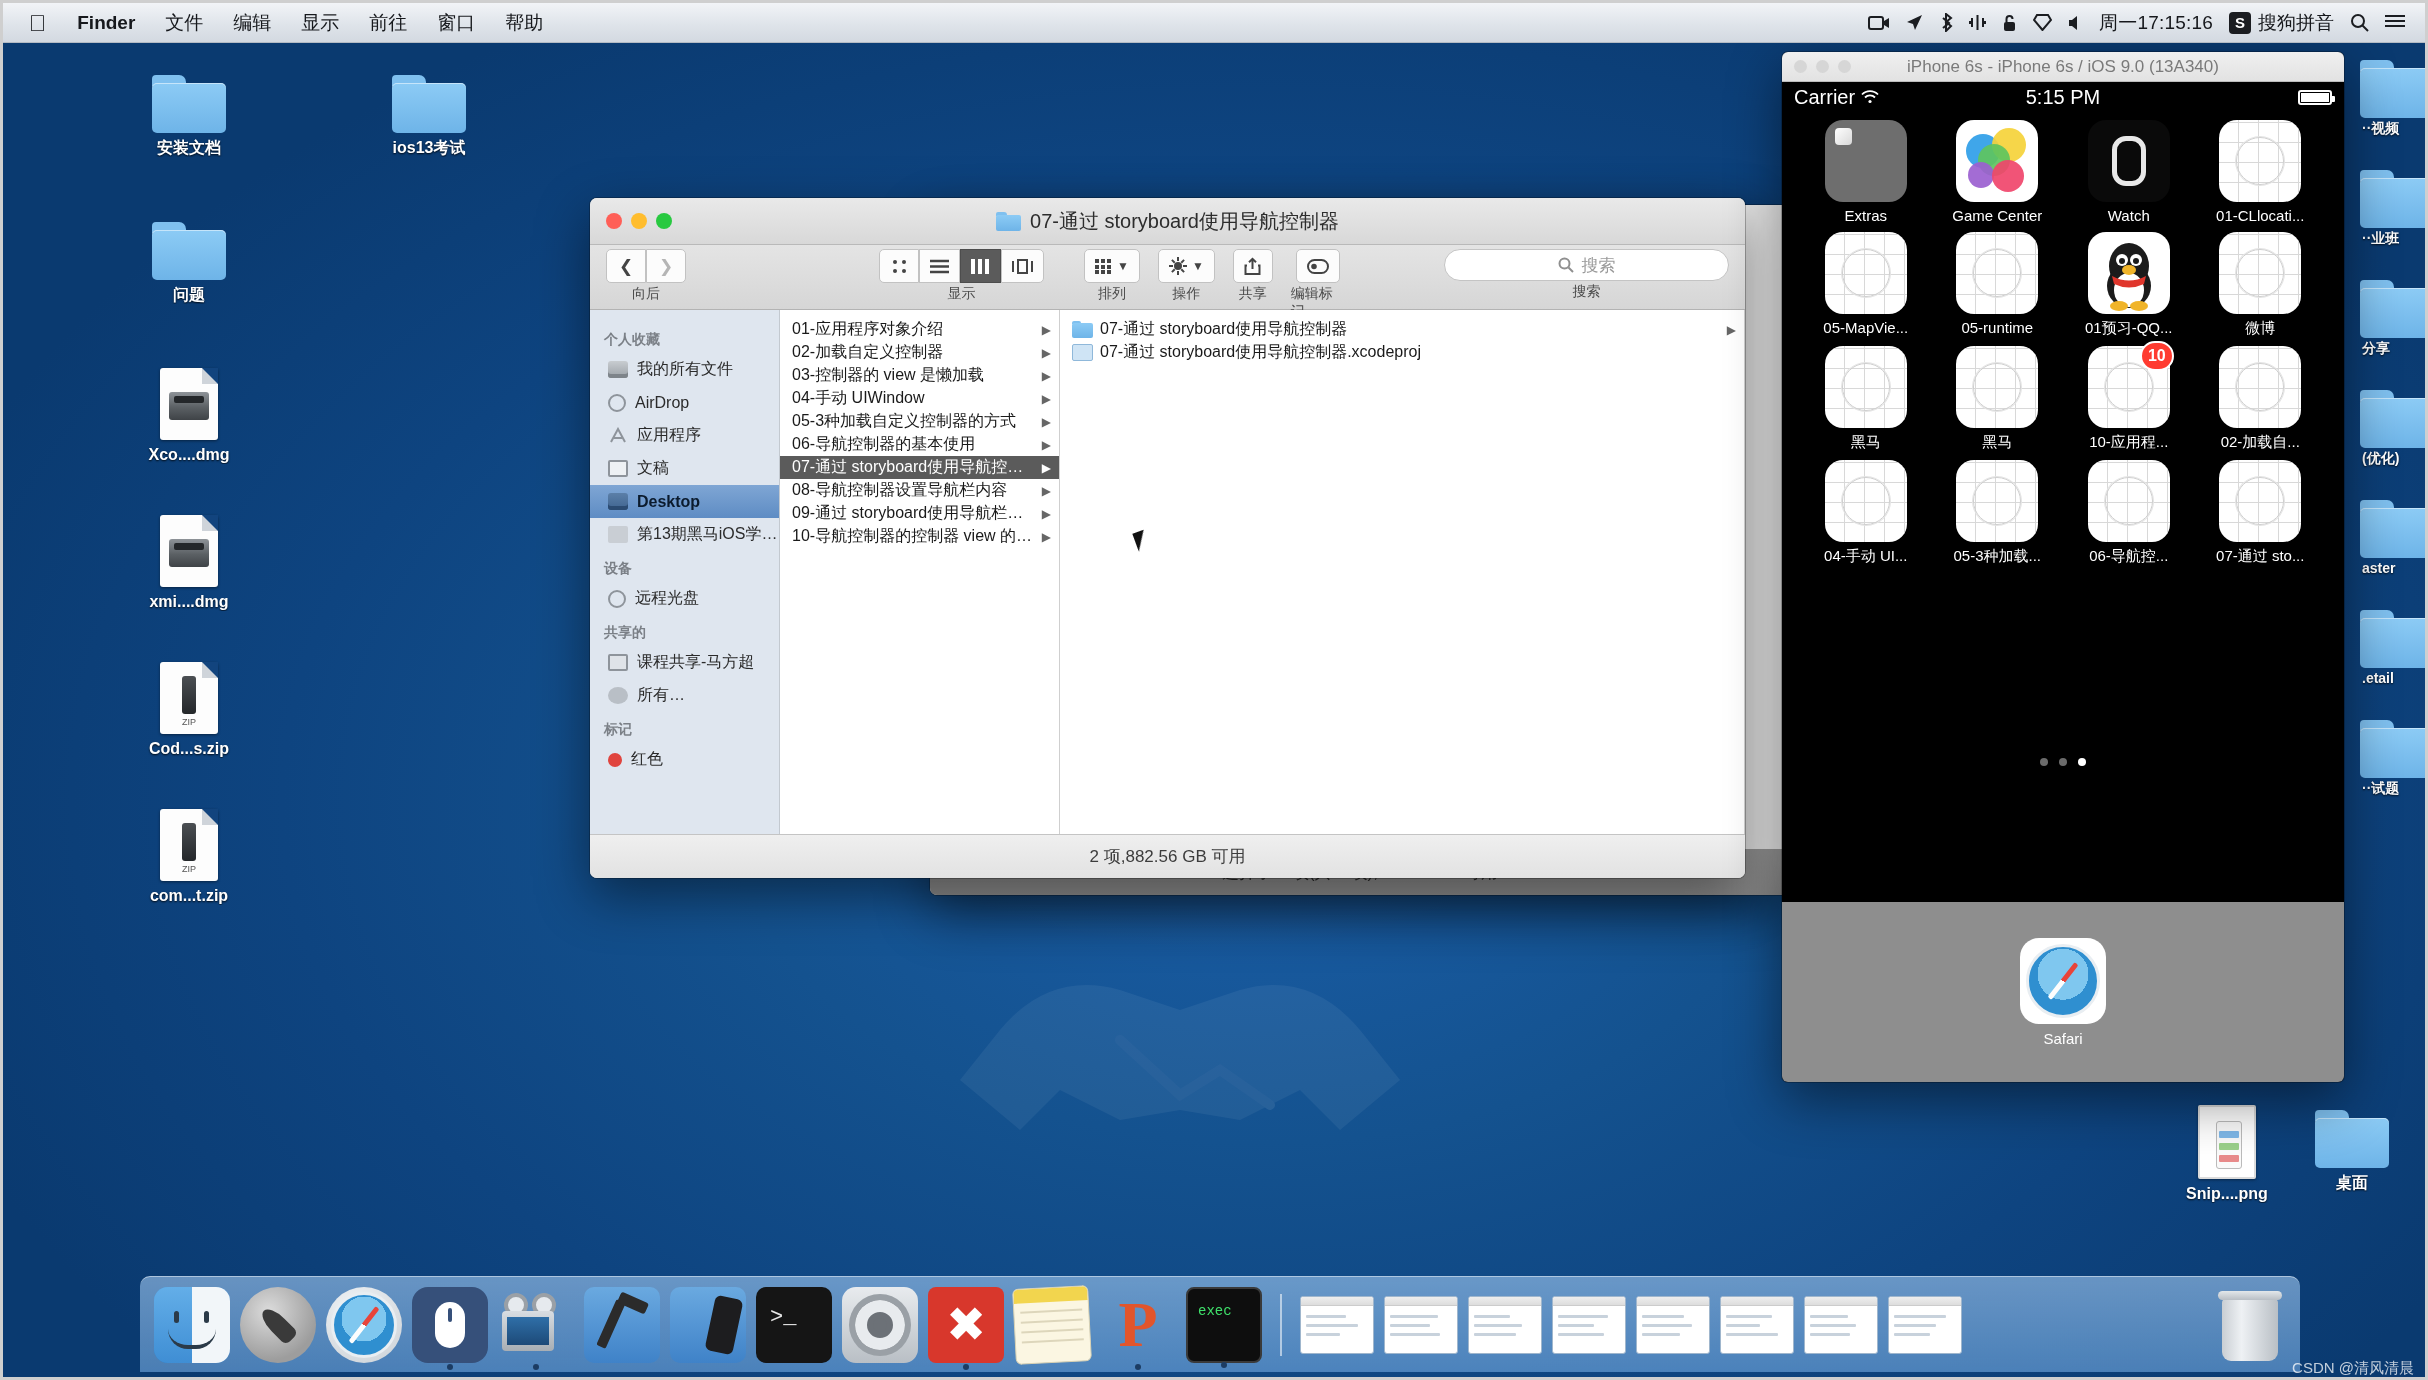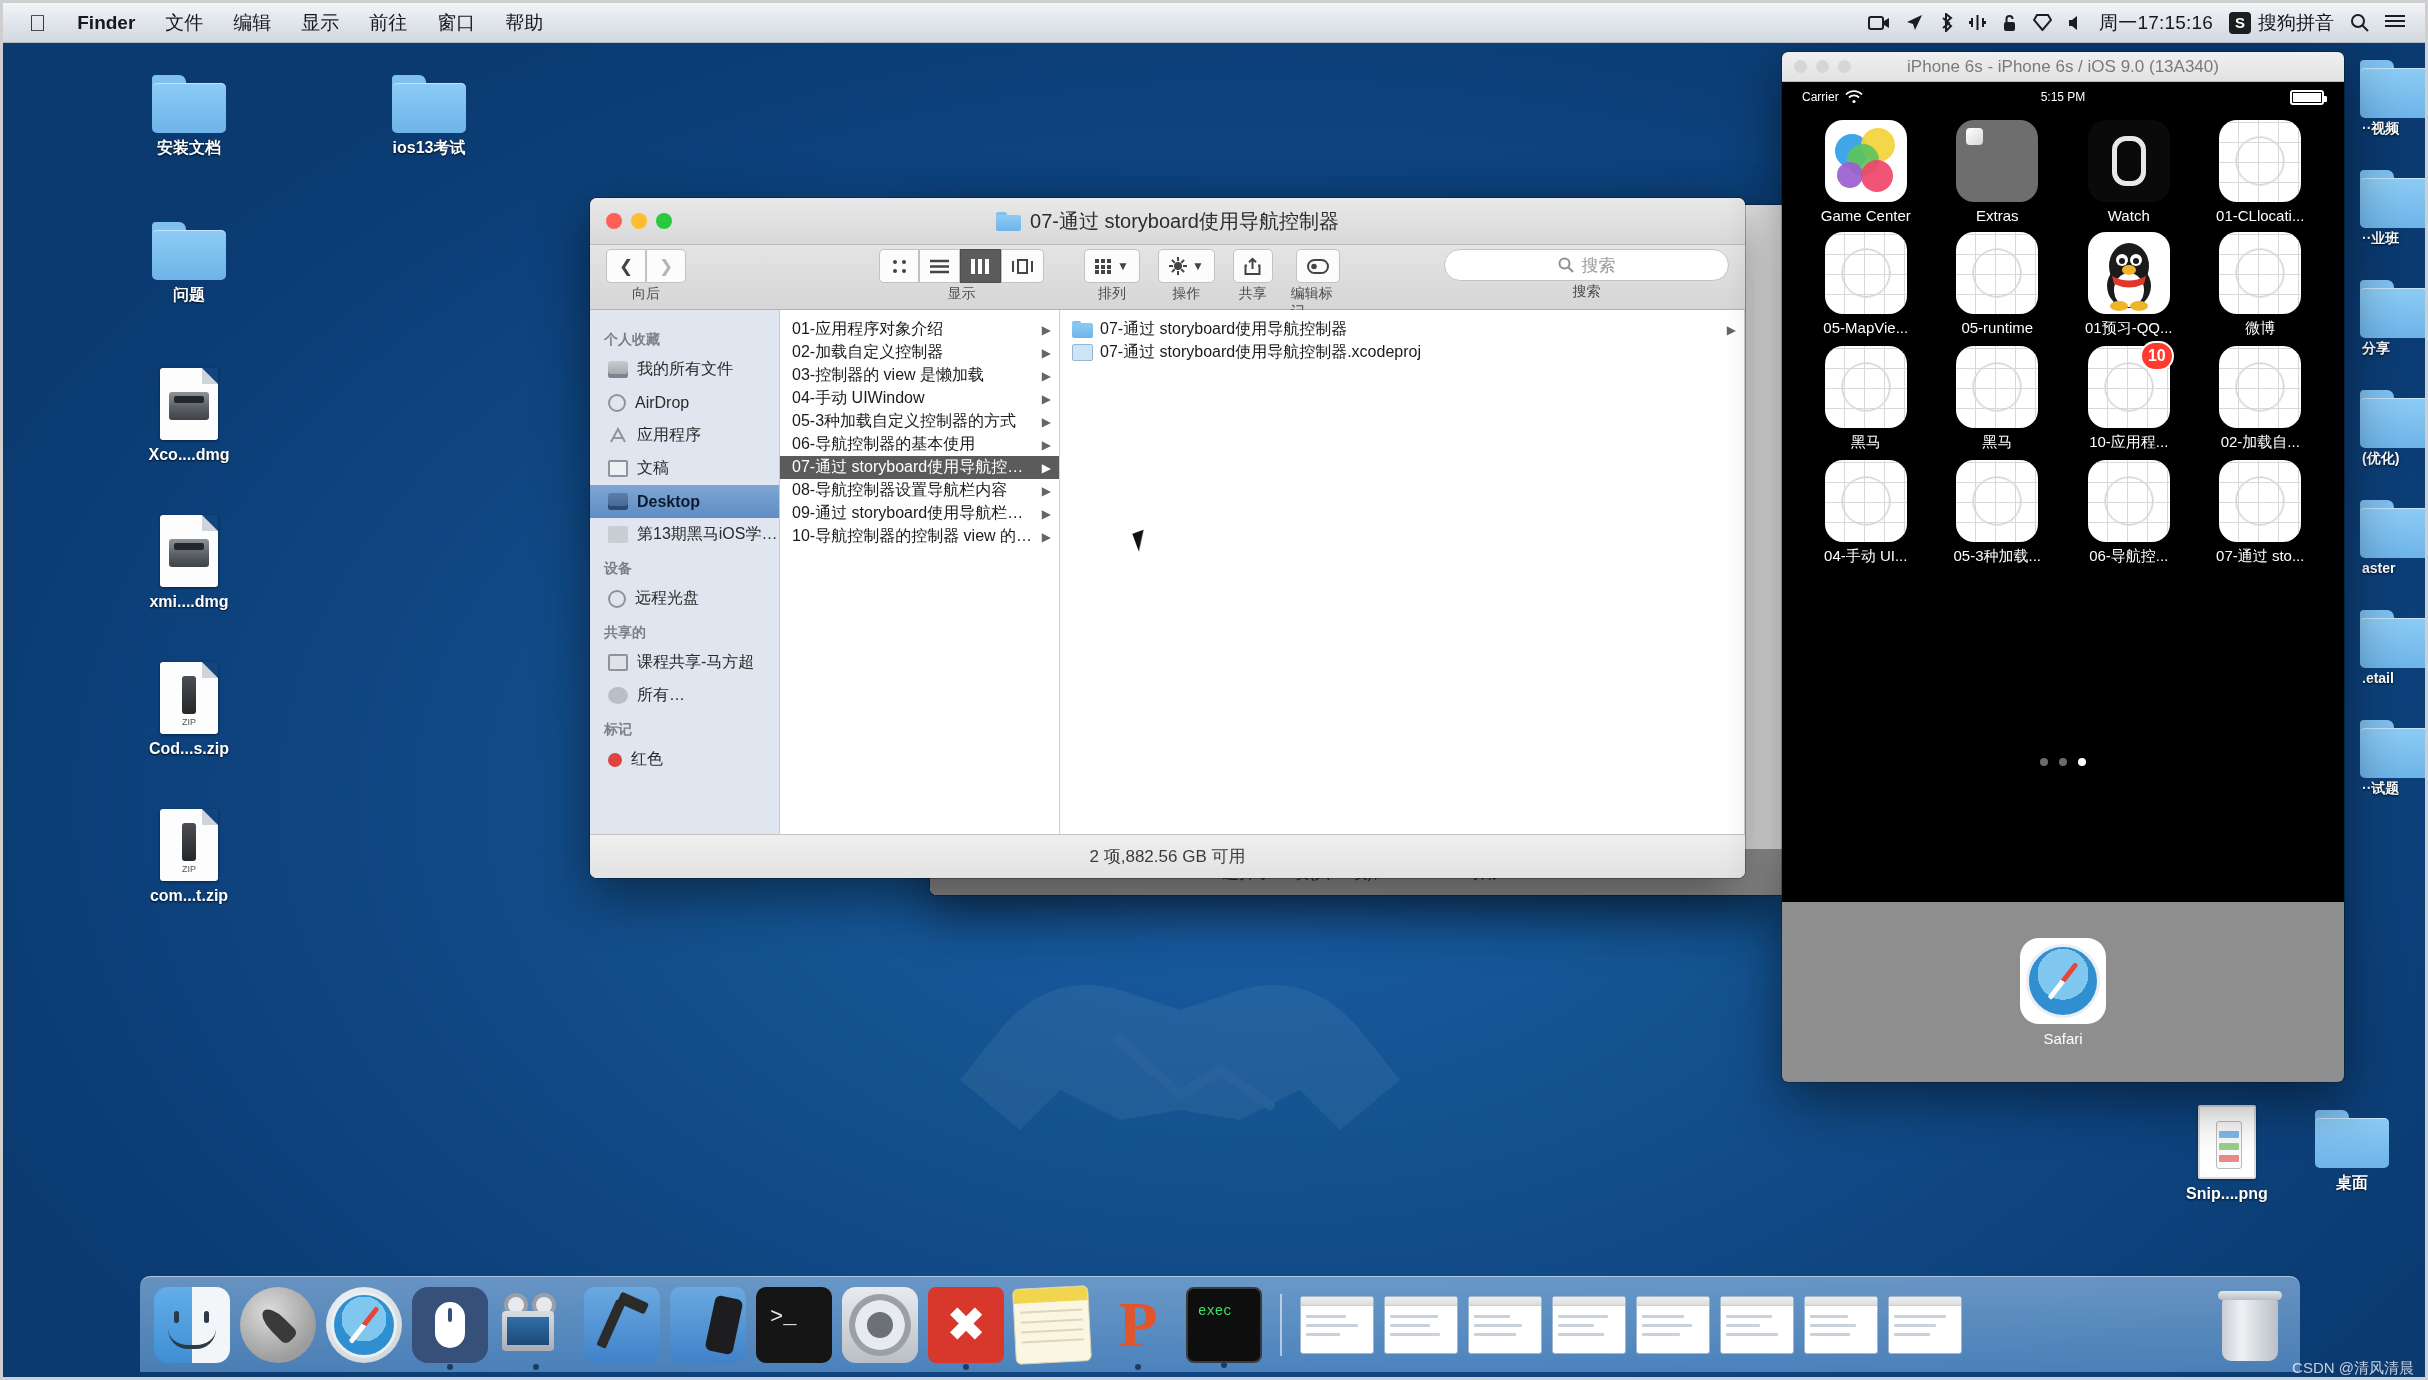--- a/index.html
+++ b/index.html
@@ -221,22 +221,22 @@
     height:30px; background:linear-gradient(#f0f0f0,#e2e2e2); border-bottom:1px solid #bcbcbc;
     display:flex; align-items:center; padding:0 12px; position:relative;
   }
   #sim .tl i{ width:13px;height:13px; }
   #sim .stitle{
     position:absolute; left:0; right:0; text-align:center;
     font-size:17px; color:#7a7a7a;
   }
   #sim .screen{ position:absolute; left:0; right:0; top:30px; bottom:0; background:#000; }
   #sim .ios-status{
-    height:30px; display:flex; align-items:center; padding:0 20px;
-    color:#fff; font-size:12px; position:relative;
+    height:30px; display:flex; align-items:center; padding:0 12px;
+    color:#fff; font-size:20px; position:relative;
   }
   #sim .ios-status .carrier{ display:flex; align-items:center; gap:6px; }
   #sim .ios-status .t{ position:absolute; left:0; right:0; text-align:center; font-weight:normal; }
   #sim .batt{ margin-left:auto; width:34px;height:15px;border:2px solid #fff; border-radius:3px; position:relative; }
   #sim .batt:before{ content:""; position:absolute; inset:1px; background:#fff; }
   #sim .batt:after{ content:""; position:absolute; right:-5px; top:4px; width:3px;height:6px; background:#fff; border-radius:0 1px 1px 0;}
   .grid{ padding:8px 18px 0 18px; display:grid; grid-template-columns:repeat(4,1fr); row-gap:8px; }
   .app{ text-align:center; position:relative; }
   .app .icon{ width:82px;height:82px;margin:0 auto; border-radius:18px; position:relative; overflow:hidden; }
   .app .nm{ margin-top:5px; font-size:15px; color:#fff; white-space:nowrap; overflow:hidden; text-overflow:ellipsis; padding:0 2px; }
@@ -783,34 +783,34 @@
             </g>
             <circle cx="9" cy="11.5" r="1.6" fill="#fff"></circle>
           </svg>
       </span>
       <span class="t">5:15 PM</span>
       <span class="batt"></span>
     </div>
 
     <div class="grid">
       <div class="app">
+        <div class="icon extras">
+            <span class="sq"></span>
+          </div>
+        <div class="nm">Extras</div>
+      </div>
+      <div class="app">
         <div class="icon gc">
           <span class="b" style="left:10px;top:14px;width:34px;height:34px;background:#2f9ee8;"></span>
           <span class="b" style="left:36px;top:8px;width:34px;height:34px;background:#f5d33a;"></span>
           <span class="b" style="left:22px;top:24px;width:32px;height:32px;background:#5ec45e;"></span>
           <span class="b" style="left:12px;top:42px;width:26px;height:26px;background:#9b5fd0;"></span>
           <span class="b" style="left:36px;top:40px;width:32px;height:32px;background:#f0456b;"></span>
         </div>
         <div class="nm">Game Center</div>
-      </div>
-      <div class="app">
-        <div class="icon extras">
-            <span class="sq"></span>
-          </div>
-        <div class="nm">Extras</div>
       </div>
       <div class="app">
         <div class="icon watch">
             <span class="band"></span>
           </div>
         <div class="nm">Watch</div>
       </div>
       <div class="app">
         <div class="icon placeholder"></div>
         <div class="nm">01-CLlocati...</div>

